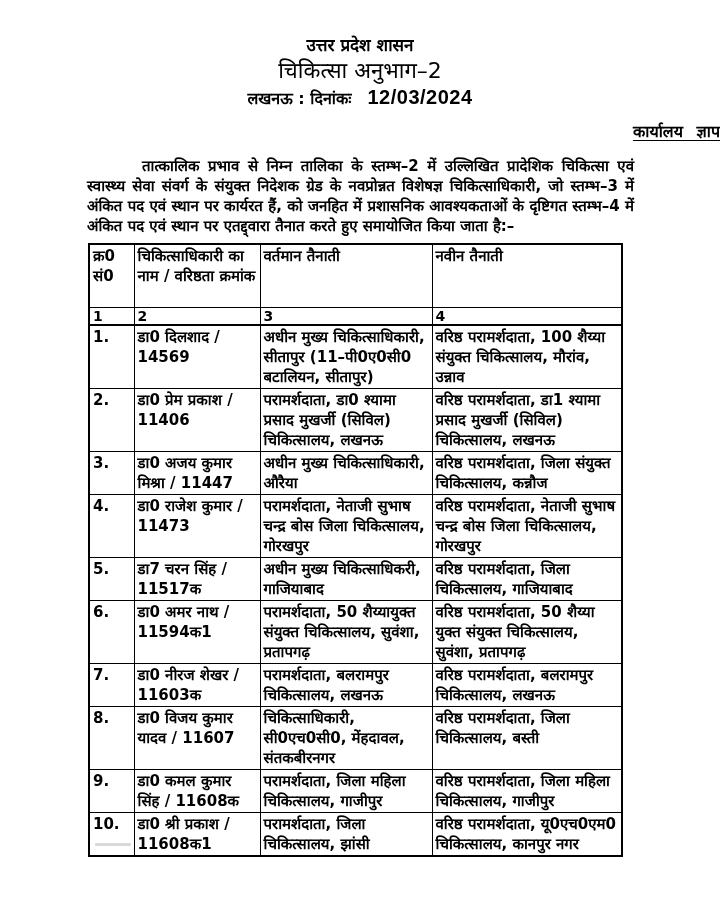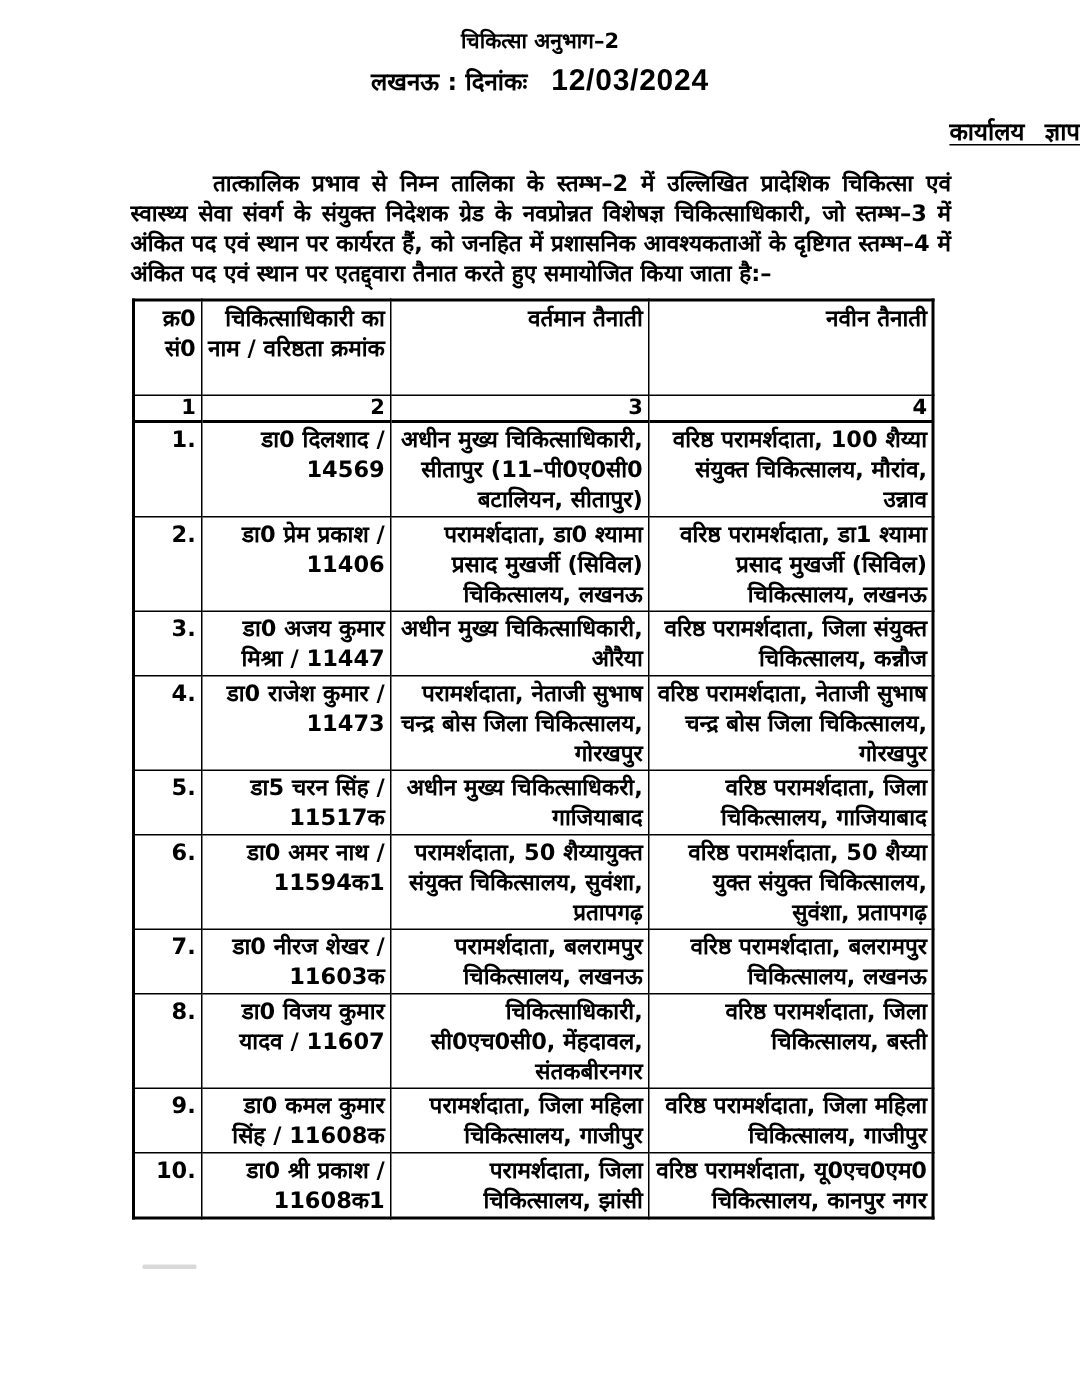--- a/index.html
+++ b/index.html
@@ -5,60 +5,61 @@
   html,body{margin:0;padding:0;background:#ffffff;}
   .page{
     position:relative;
     width:720px;height:916px;
     background:#ffffff;color:#000;
     font-family:"DejaVu Sans","Liberation Sans",sans-serif;
     overflow:hidden;
   }
   .c{text-align:center;}
   .org-title{padding-top:33px;font-size:17px;line-height:24px;font-weight:bold;}
-  .section-title{font-size:14px;line-height:24px;font-weight:bold;margin-top:16px;}
+  .section-title{font-size:22px;line-height:24px;font-weight:normal;margin-top:2px;}
   .dateline{font-size:16px;line-height:26px;font-weight:bold;margin-top:1px;}
   .dateline .date{font-size:20px;margin-left:16px;letter-spacing:0.5px;font-family:"Liberation Sans","DejaVu Sans",sans-serif;text-align:right;}
   .subject{
     font-size:16px;line-height:22px;font-weight:bold;margin-top:9px;
     text-decoration:underline;text-underline-offset:3px;word-spacing:8px;text-align:right;
   }
   .intro{
     margin:13px 0 0 87px;width:547px;
     font-size:15px;line-height:20px;font-weight:bold;
     text-align:justify;text-indent:55px;
   }
   table.posting{
     border-collapse:collapse;table-layout:fixed;
     margin:7px 0 0 88px;width:533px;
     border:2px solid #000;
   }
   table.posting th,table.posting td{
     border:1.5px solid #000;
     font-size:15px;line-height:20px;font-weight:bold;
-    text-align:right;vertical-align:top;
+    text-align:left;vertical-align:top;
     padding:1px 3px;
     overflow:hidden;
   }
   table.posting tr.th-row th{height:60px;}
   table.posting tr.num-row td{font-size:14px;line-height:16px;padding:0 3px;border-bottom-width:2px;}
   .col-sno{width:45px;}
   .col-name{width:126px;}
   .col-current{width:172px;}
   .col-new{width:190px;}
   .scan-artifact{
     position:absolute;left:95px;top:843px;width:36px;height:3px;
     background:#d9d9d9;border-radius:1px;
   }
 </style>
 </head>
 <body>
 
 <div class="page">
 
+  <div class="org-title c">उत्तर प्रदेश शासन</div>
   <div class="section-title c">चिकित्सा अनुभाग–2</div>
 
   <div class="dateline c">
     <span>लखनऊ : दिनांकः</span><span class="date">12/03/2024</span>
   </div>
 
   <div class="subject c">कार्यालय ज्ञाप</div>
 
   <p class="intro">तात्कालिक प्रभाव से निम्न तालिका के स्तम्भ–2 में उल्लिखित प्रादेशिक चिकित्सा एवं स्वास्थ्य सेवा संवर्ग के संयुक्त निदेशक ग्रेड के नवप्रोन्नत विशेषज्ञ चिकित्साधिकारी, जो स्तम्भ–3 में अंकित पद एवं स्थान पर कार्यरत हैं, को जनहित में प्रशासनिक आवश्यकताओं के दृष्टिगत स्तम्भ–4 में अंकित पद एवं स्थान पर एतद्द्वारा तैनात करते हुए समायोजित किया जाता है:–</p>
 
@@ -101,21 +102,21 @@
         <td>वरिष्ठ परामर्शदाता, जिला संयुक्त चिकित्सालय, कन्नौज</td>
       </tr>
       <tr>
         <td>4.</td>
         <td>डा0 राजेश कुमार / 11473</td>
         <td>परामर्शदाता, नेताजी सुभाष चन्द्र बोस जिला चिकित्सालय, गोरखपुर</td>
         <td>वरिष्ठ परामर्शदाता, नेताजी सुभाष चन्द्र बोस जिला चिकित्सालय, गोरखपुर</td>
       </tr>
       <tr>
         <td>5.</td>
-        <td>डा5 चरन सिंह / 11517क</td>
+        <td>डा7 चरन सिंह / 11517क</td>
         <td>अधीन मुख्य चिकित्साधिकरी, गाजियाबाद</td>
         <td>वरिष्ठ परामर्शदाता, जिला चिकित्सालय, गाजियाबाद</td>
       </tr>
       <tr>
         <td>6.</td>
         <td>डा0 अमर नाथ / 11594क1</td>
         <td>परामर्शदाता, 50 शैय्यायुक्त संयुक्त चिकित्सालय, सुवंशा, प्रतापगढ़</td>
         <td>वरिष्ठ परामर्शदाता, 50 शैय्या युक्त संयुक्त चिकित्सालय, सुवंशा, प्रतापगढ़</td>
       </tr>
       <tr>

